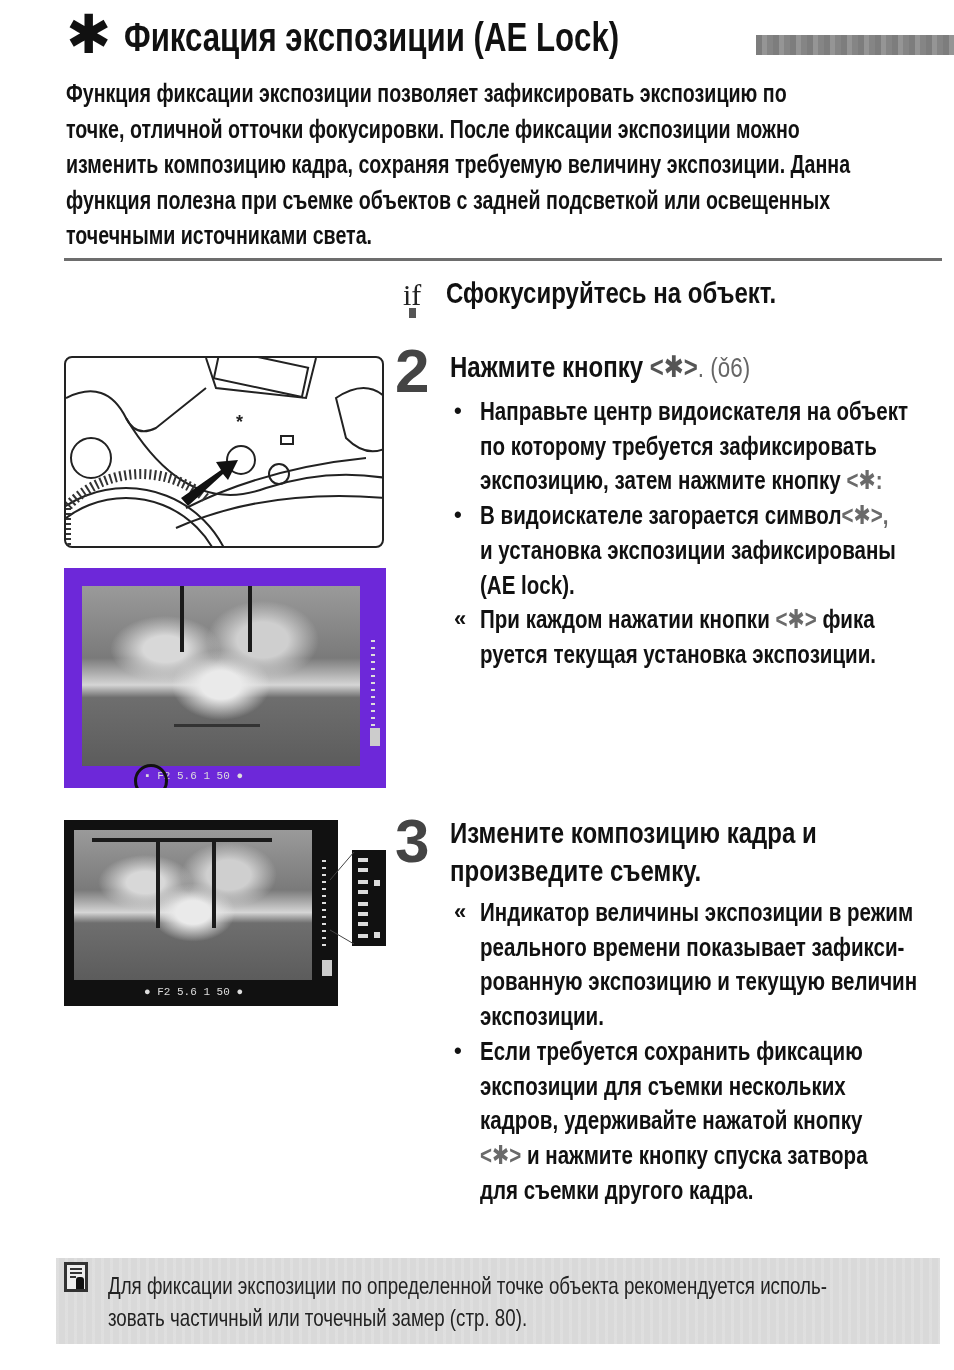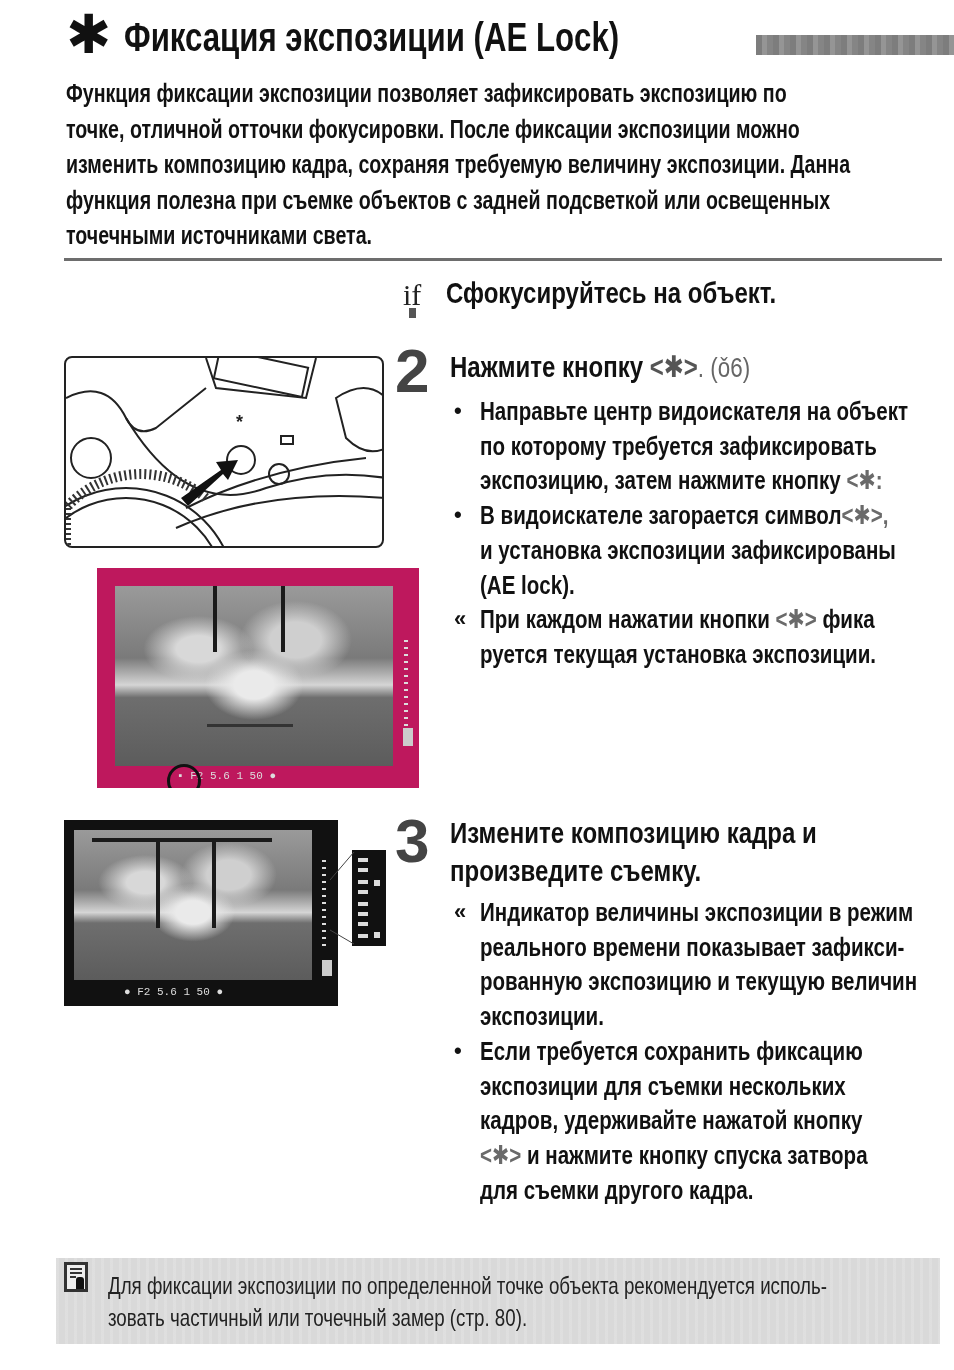--- a/index.html
+++ b/index.html
@@ -34,21 +34,21 @@
   .bullets { position: absolute; left: 450px; font-size: 26px; font-weight: bold; line-height: 34.7px; }
   .bullet { position: relative; padding-left: 30px; }
   .bullet .mark { position: absolute; left: 4px; top: 0; font-size: 22px; }
   .bullet .txt { display: block; transform: scaleX(0.79); transform-origin: left top; width: 600px; }
   .bullet .txt .line { display: block; white-space: nowrap; }
   .sym { color: #6a6a6a; font-weight: bold; }
 
   
   .fig { position: absolute; overflow: hidden; }
   .fig-camera { left: 64px; top: 356px; width: 320px; height: 192px; border: 2px solid #222; border-radius: 8px; background: #fff; }
-  .fig-vf1 { left: 64px; top: 568px; width: 322px; height: 220px; background: #be185d; margin-left: 33px; }
+  .fig-vf1 { left: 64px; top: 568px; width: 322px; height: 220px; background: #6d28d9; }
   .fig-vf2 { left: 64px; top: 820px; width: 274px; height: 186px; background: #111; }
 
   .vf-scene { position: absolute; background:
       radial-gradient(ellipse at 30% 35%, #d8d8d8 0 8%, transparent 20%),
       radial-gradient(ellipse at 65% 30%, #cfcfcf 0 10%, transparent 22%),
       radial-gradient(ellipse at 50% 55%, #eaeaea 0 10%, transparent 25%),
       linear-gradient(180deg, #9a9a9a 0%, #7a7a7a 40%, #d5d5d5 55%, #6e6e6e 62%, #5c5c5c 100%); }
   .vf-frame-line { position: absolute; background: #1a1a1a; }
   .vf-status { position: absolute; color: #ddd; font-size: 11px; font-family: "Liberation Mono", monospace; white-space: nowrap; }
   .vf-scale { position: absolute; width: 4px; background: repeating-linear-gradient(180deg, #ddd 0 2px, transparent 2px 7px); }
@@ -185,21 +185,21 @@
   </div>
 </div>
 
 <div class="fig fig-vf2">
   <div class="vf-scene" style="left:10px; top:10px; width:238px; height:150px;"></div>
   <div class="vf-frame-line" style="left:28px; top:18px; width:180px; height:4px;"></div>
   <div class="vf-frame-line" style="left:92px; top:18px; width:4px; height:90px;"></div>
   <div class="vf-frame-line" style="left:148px; top:18px; width:4px; height:90px;"></div>
   <div class="vf-scale" style="left:258px; top:40px; height:90px;"></div>
   <div style="position:absolute; left:258px; top:140px; width:10px; height:16px; background:#ccc;"></div>
-  <div class="vf-status" style="left:60px; top:166px;">●  F2 5.6   1 50 ●</div>
+  <div class="vf-status" style="left:80px; top:166px;">●  F2 5.6   1 50 ●</div>
 </div>
 
 <div class="scale-callout">
   <i style="top:8px;"></i>
     <i style="top:18px;"></i>
     <i style="top:30px;"></i>
     <i style="top:40px;"></i>
     <i style="top:52px;"></i>
     <i style="top:62px;"></i>
     <i style="top:72px;"></i>

